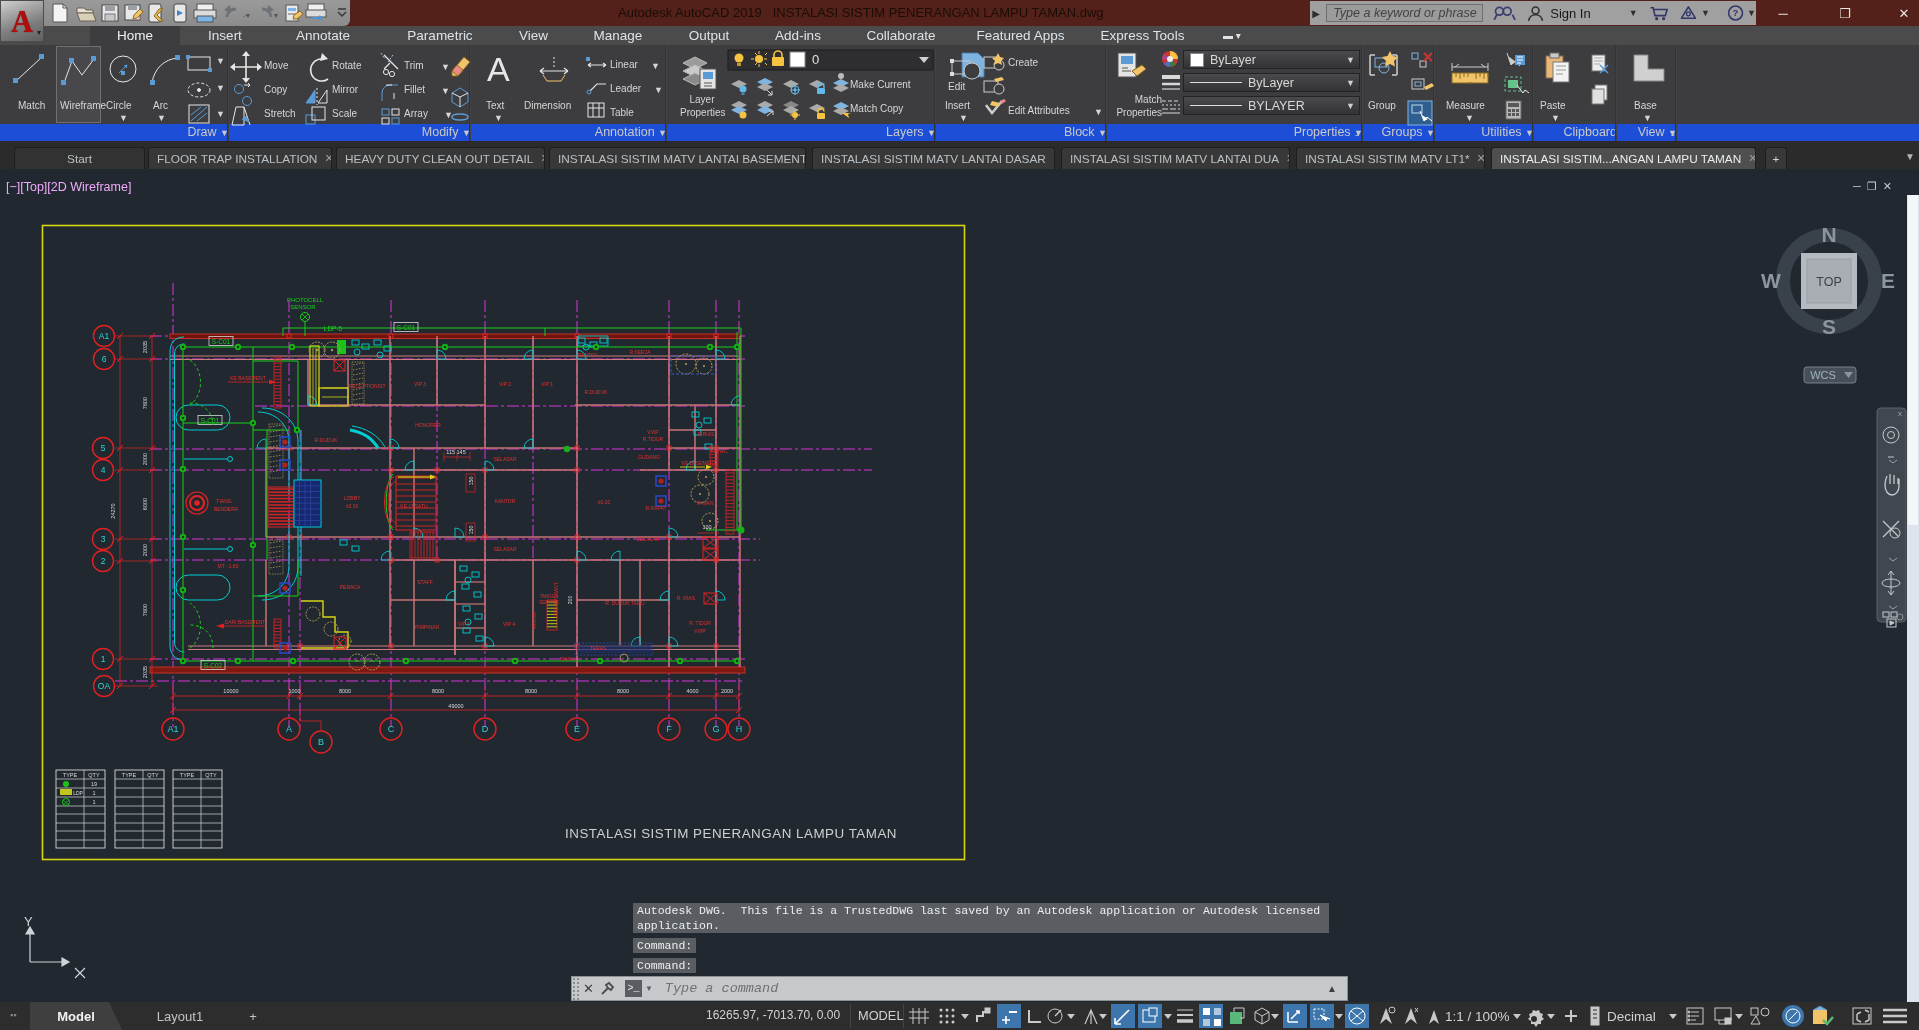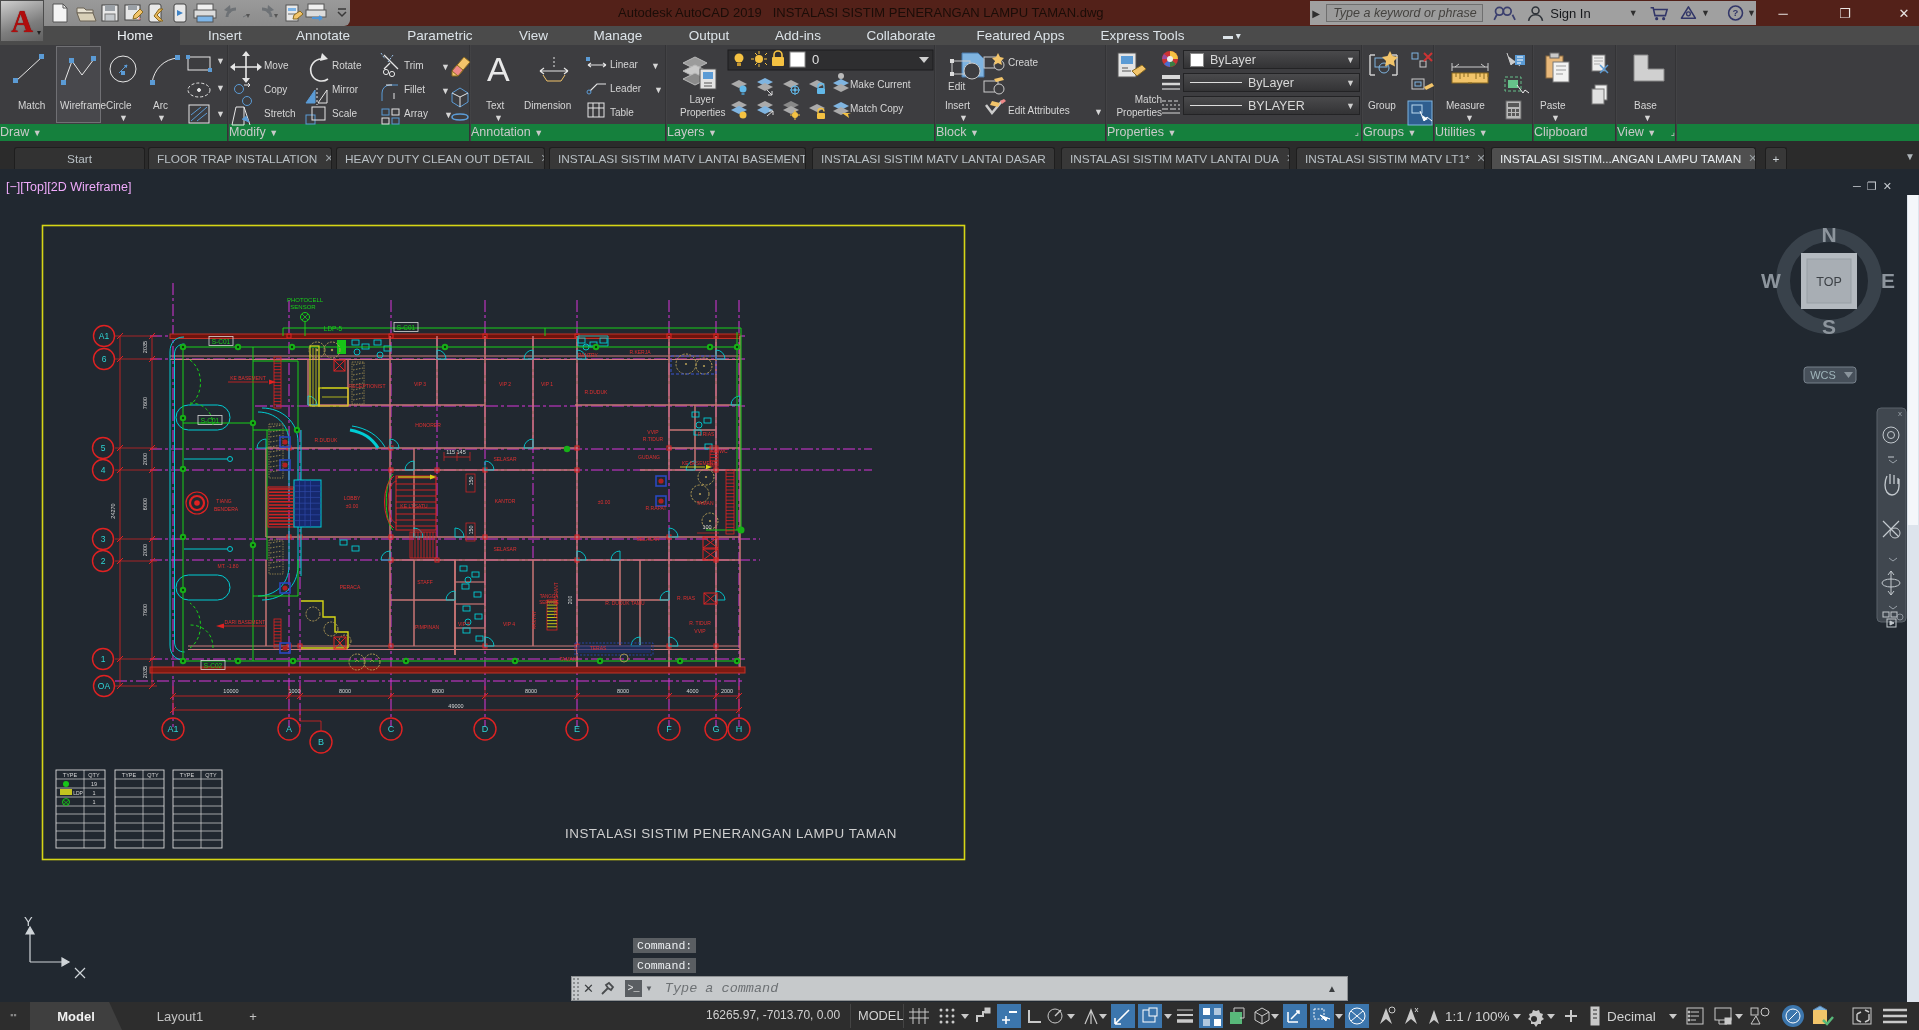--- a/index.html
+++ b/index.html
@@ -16,21 +16,21 @@
 .winbtn{position:absolute;top:0;height:26px;width:46px;color:#e8e4e2;font-size:13px;display:flex;align-items:center;justify-content:center}
 
 #search{position:absolute;left:1310px;top:1px;width:446px;height:24px;background:#a0a0a0;display:flex;align-items:center;font-size:13px}
 #searchbox{width:178px;height:18px;background:#9b9b9b;border:1px solid #6f6f6f;color:#44423f;font-style:italic;font-size:12.5px;padding:1px 6px;margin-left:4px;white-space:nowrap;overflow:hidden}
 
 #tabrow{position:absolute;left:0;top:26px;width:1919px;height:19px;background:#4b4b4b}
 #tabrow .rtab{position:absolute;top:0;height:19px;color:#dce3e8;font-size:13.5px;text-align:center;line-height:19px}
 #tabrow .rtab.active{background:#3d3d40;color:#eef2f5}
 
 #ribbon{position:absolute;left:0;top:45px;width:1919px;height:96px;background:#3d3d40}
-.plabel{position:absolute;bottom:0;left:0;right:0;height:17px;background:#15803d;color:#c9c9c9;font-size:12.5px;text-align:left;line-height:16px}
+.plabel{position:absolute;bottom:0;left:0;right:0;height:17px;background:#1d4ed8;color:#c9c9c9;font-size:12.5px;text-align:right;line-height:16px}
 .psep{position:absolute;top:0;width:2px;height:96px;background:linear-gradient(90deg,#2c2c2e,#4a4a4d)}
 .rtxt{position:absolute;color:#d6d6d6;font-size:10px;white-space:nowrap}
 .dd{position:absolute;height:19px;background:linear-gradient(#4a4a4c,#333335);border:1px solid #232325;color:#d8d8d8;font-size:12.5px;display:flex;align-items:center}
 .dd .ar{margin-left:auto;margin-right:4px;font-size:9px;color:#cfcfcf}
 
 #filetabs{position:absolute;left:0;top:141px;width:1919px;height:28px;background:#2b2b2b}
 .ftab{position:absolute;top:6px;height:22px;background:#383838;border:1px solid #1e1e1e;border-bottom:none;color:#b9c0c5;font-size:11.8px;display:flex;align-items:center;justify-content:space-between;padding:0 8px;border-radius:3px 3px 0 0;white-space:nowrap;overflow:hidden}
 .ftab .x{margin-left:7px;color:#9aa0a4;font-size:11px}
 .ftab.active{background:#4f4f4f;color:#e9eef1}
 
@@ -1234,20 +1234,21 @@
 <ellipse cx="151" cy="384" rx="9" ry="4"></ellipse>
           <path d="M151 372v24m0-24l-3 4m3-4l3 4m-3 20l-3-4m3 4l3-4" stroke-width="1"></path>
 <path d="M149 407l4 3 4-3" stroke="#9aa2aa" stroke-width="1"></path>
 <rect x="143" y="413" width="6" height="5"></rect>
           <rect x="151" y="413" width="6" height="5"></rect>
           <rect x="147" y="420" width="9" height="8"></rect>
           <path d="M150 422l4 2-4 2z" fill="#c3c9ce"></path>
 </g>
 <circle cx="160" cy="418" r="3" fill="none" stroke="#9aa2aa" stroke-width="0.8"></circle>
 </svg>
+<div class="cmdchip" style="left:633px;top:734px;width:696px;height:30px">Autodesk DWG.&nbsp; This file is a TrustedDWG last saved by an Autodesk application or Autodesk licensed<br>application.</div>
 <div class="cmdchip" style="left:633px;top:769px">Command:</div>
 <div class="cmdchip" style="left:633px;top:789px">Command:</div>
 <div id="cmdbar">
  <div style="width:8px;height:100%;background:radial-gradient(circle at 50% 50%, #8b8e90 1px, transparent 1.2px);background-size:4px 4px"></div>
  <span style="color:#3a3d3f;font-size:13px;margin-left:3px">✕</span>
  <svg width="18" height="16" viewBox="0 0 18 16" style="margin-left:5px">
           <path d="M3 13l6-6m0 0l-2-3 3-2 4 4-2 3-3-2z" fill="none" stroke="#4a4d4f" stroke-width="1.8"></path>
         </svg>
  <div style="width:17px;height:17px;background:#5a5e62;margin-left:8px;color:#e8e8e8;font-size:10px;font-family:'Liberation Mono',monospace;display:flex;align-items:center;justify-content:center">&gt;_</div>
  <span style="color:#5a5e62;font-size:8px;margin-left:3px">▼</span>

